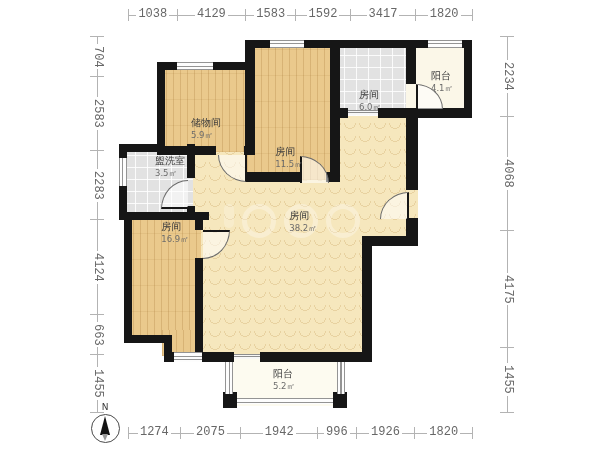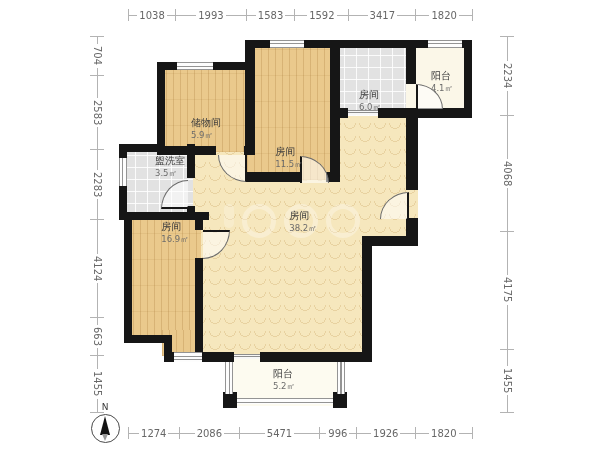--- a/index.html
+++ b/index.html
@@ -6,21 +6,21 @@
   #stage{position:relative;width:600px;height:450px;background:#ffffff;overflow:hidden;
          font-family:"DejaVu Sans",sans-serif;}
   
   .dim{position:absolute;display:flex;}
   .dim-h{height:12px;align-items:stretch;border-right:1px solid #b3b3b3;}
   .dim-h .seg{display:flex;align-items:center;min-width:0;border-left:1px solid #b3b3b3;}
   .dim-h .seg::before,.dim-h .seg::after{content:"";flex:1 1 0;min-width:2px;height:0;border-top:1px solid #b3b3b3;}
   .dim-v{flex-direction:column;width:14px;align-items:stretch;border-bottom:1px solid #b3b3b3;}
   .dim-v .seg{display:flex;flex-direction:column;align-items:center;min-height:0;border-top:1px solid #b3b3b3;}
   .dim-v .seg::before,.dim-v .seg::after{content:"";flex:1 1 0;min-height:2px;width:0;border-left:1px solid #b3b3b3;}
-  .dlab{font-size:10px;line-height:1.1;color:#676767;padding:0 2px;white-space:nowrap;}
+  .dlab{font-size:12px;line-height:1.1;color:#676767;padding:0 2px;white-space:nowrap;font-family:Liberation Mono, monospace;}
   .dim-v .dlab{writing-mode:vertical-rl;padding:2px 0;}
   
   .floor{position:absolute;}
   .wood{background:#eac98c;
         background-image:repeating-linear-gradient(90deg,rgba(150,100,35,.22) 0 1px,transparent 1px 7px),
                          repeating-linear-gradient(0deg,rgba(150,100,35,.10) 0 1px,transparent 1px 26px);}
   .tile{background:#e2e2e2;
         background-image:repeating-linear-gradient(0deg,rgba(255,255,255,.85) 0 1px,transparent 1px 12px),
                          repeating-linear-gradient(90deg,rgba(255,255,255,.85) 0 1px,transparent 1px 12px);}
   .cream{background:#f6e7bd;
@@ -62,44 +62,44 @@
 </head>
 <body>
 
 <div id="stage">
 
   <div class="dim dim-h" style="left:128px;top:9px;width:344px;">
       <div class="seg" style="flex-grow: 1038;">
         <span class="dlab">1038</span>
       </div>
       <div class="seg" style="flex-grow: 2969;">
-        <span class="dlab">1993</span>
+        <span class="dlab">4129</span>
       </div>
       <div class="seg" style="flex-grow: 1176;">
         <span class="dlab">1583</span>
       </div>
       <div class="seg" style="flex-grow: 1592;">
         <span class="dlab">1592</span>
       </div>
       <div class="seg" style="flex-grow: 2681;">
         <span class="dlab">3417</span>
       </div>
       <div class="seg" style="flex-grow: 1820;">
         <span class="dlab">1820</span>
       </div>
     </div>
   <div class="dim dim-h" style="left:128px;top:427px;width:344px;">
       <div class="seg" style="flex-grow: 1274;">
         <span class="dlab">1274</span>
       </div>
       <div class="seg" style="flex-grow: 2081;">
-        <span class="dlab">2086</span>
+        <span class="dlab">2075</span>
       </div>
       <div class="seg" style="flex-grow: 3583;">
-        <span class="dlab">5471</span>
+        <span class="dlab">1942</span>
       </div>
       <div class="seg" style="flex-grow: 712;">
         <span class="dlab">996</span>
       </div>
       <div class="seg" style="flex-grow: 1926;">
         <span class="dlab">1926</span>
       </div>
       <div class="seg" style="flex-grow: 1820;">
         <span class="dlab">1820</span>
       </div>

